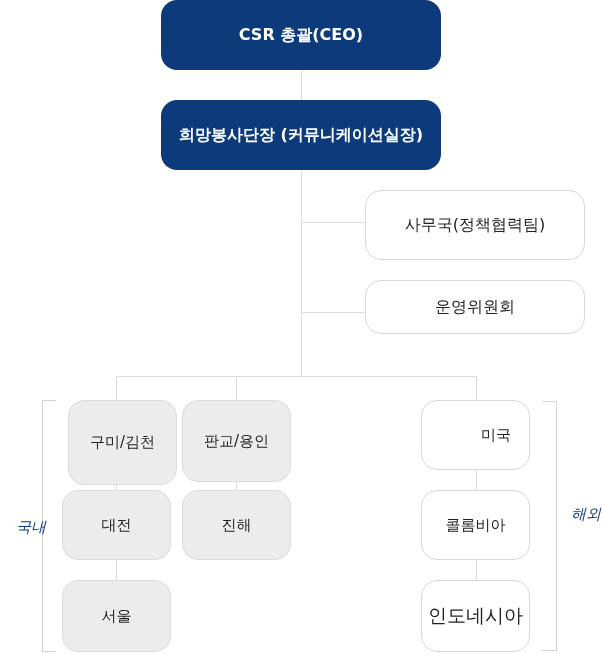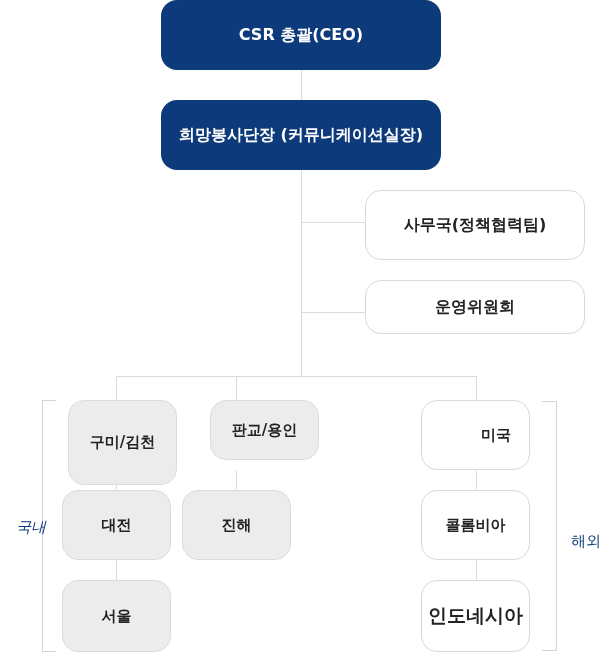--- a/index.html
+++ b/index.html
@@ -1,17 +1,17 @@
 <!DOCTYPE html>
 <html><head>
 <meta charset="utf-8">
 <style>
   html,body{margin:0;padding:0;background:#fff;}
   body{width:602px;height:654px;position:relative;overflow:hidden;font-family:"DejaVu Sans","Liberation Sans",sans-serif;}
-  .box{position:absolute;display:flex;align-items:center;justify-content:center;box-sizing:border-box;border-radius:16px;font-size:15px;color:#222;text-align:center;font-weight:bold;}
+  .box{position:absolute;display:flex;align-items:center;justify-content:center;box-sizing:border-box;border-radius:16px;font-size:15px;color:#222;text-align:center;}
   .navy{background:#0d3a7a;color:#fff;font-weight:bold;font-size:16px;}
   .white{background:#fff;border:1px solid #d9d9d9;font-size:16px;}
   .grey{background:#ececec;border:1px solid #dcdcdc;}
   .line{position:absolute;background:#dcdcdc;}
   .bracket{position:absolute;border:1px solid #d4d4d4;box-sizing:border-box;}
   .side-label{position:absolute;color:#0d3a7a;font-size:15px;}
 </style>
 </head>
 <body>
 
@@ -34,21 +34,21 @@
 <div class="box white" style="left:365px;top:190px;width:220px;height:70px;">사무국(정책협력팀)</div>
 <div class="box white" style="left:365px;top:280px;width:220px;height:54px;">운영위원회</div>
 
 <div class="bracket" style="left:42px;top:400px;width:14px;height:252px;border-right:none;"></div>
 <div class="side-label" style="left:16px;top:518px;font-style:italic;">국내</div>
 
 <div class="box grey" style="left:68px;top:400px;width:109px;height:85px;">구미/김천</div>
 <div class="box grey" style="left:62px;top:490px;width:109px;height:70px;">대전</div>
 <div class="box grey" style="left:62px;top:580px;width:109px;height:72px;">서울</div>
 
-<div class="box grey" style="left:182px;top:400px;width:109px;height:60px;margin-left:28px;">판교/용인</div>
+<div class="box grey" style="left:182px;top:400px;width:109px;height:82px;">판교/용인</div>
 <div class="box grey" style="left:182px;top:490px;width:109px;height:70px;">진해</div>
 
 <div class="box white" style="left:421px;top:400px;width:109px;height:70px;font-size:15px;padding-left:41px;">미국</div>
 <div class="box white" style="left:421px;top:490px;width:109px;height:70px;font-size:15px;">콜롬비아</div>
 <div class="box white" style="left:421px;top:580px;width:109px;height:72px;font-size:19px;">인도네시아</div>
 
 <div class="bracket" style="left:542px;top:401px;width:15px;height:250px;border-left:none;"></div>
-<div class="side-label" style="left:571px;top:532px;">해외</div>
+<div class="side-label" style="left:571px;top:505px;font-style:italic;">해외</div>
 
 </body></html>

